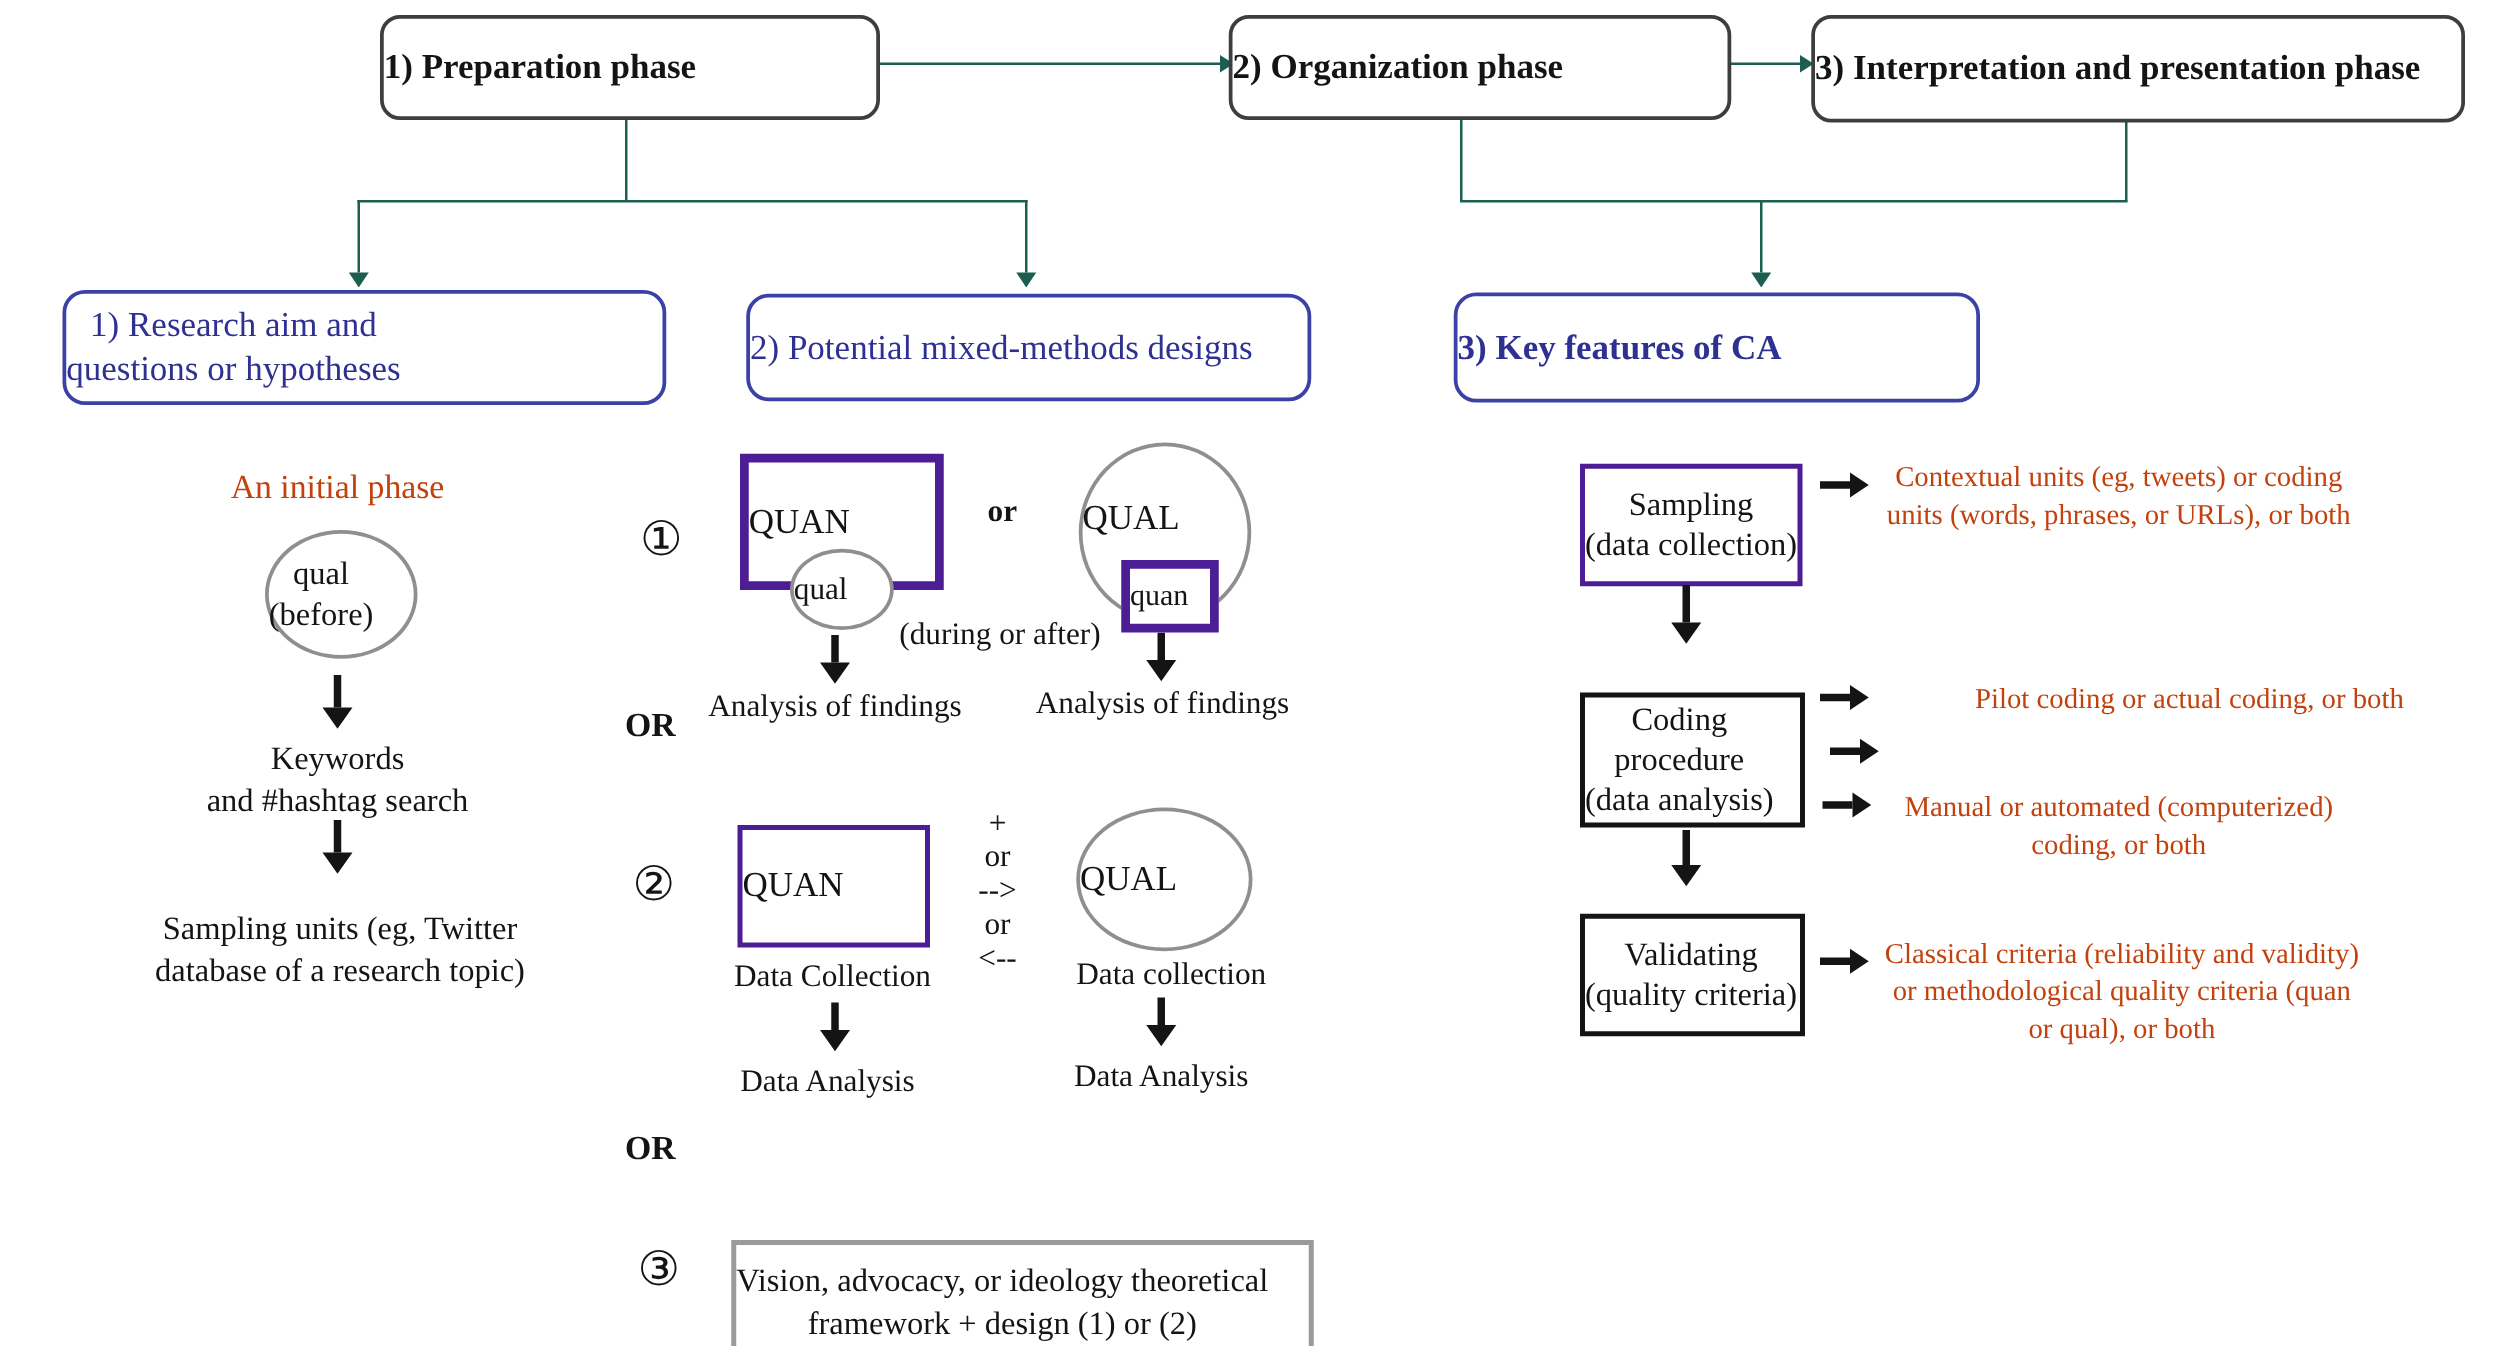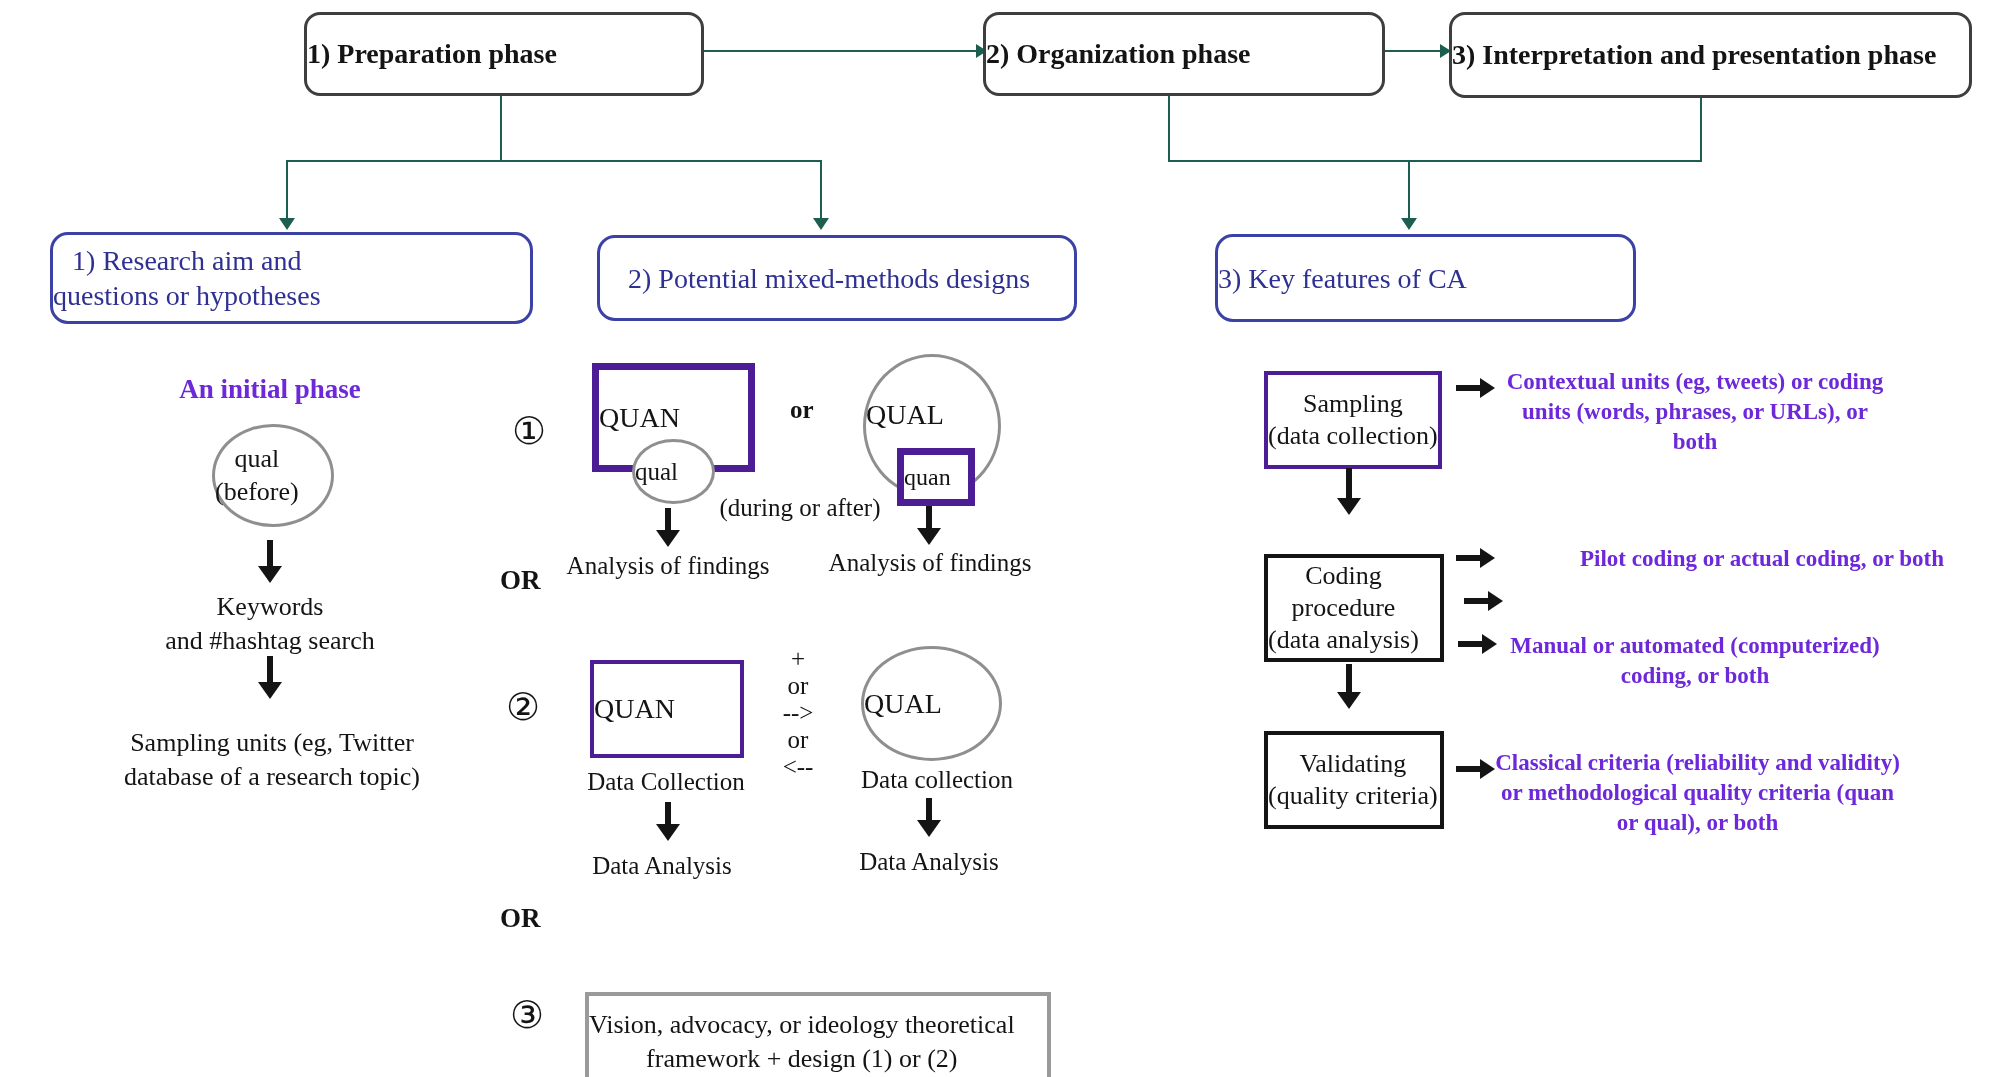--- a/index.html
+++ b/index.html
@@ -8,21 +8,21 @@
   .abs{position:absolute;}
   .ctr{display:flex;align-items:center;justify-content:flex-start;text-align:center;}
   .phase-box{background:#fff;border:3px solid #3e3e3e;border-radius:16px;
              font-weight:bold;font-size:28px;}
   .blue-box{background:#fff;border:3px solid #3b41a5;border-radius:18px;
             color:#2e3192;font-size:28px;line-height:1.25;}
   .graybox{background:#fff;border:7px solid #4c1d95;}
   .thickgray{border-width:4px;}
   .blackbox{background:#fff;border:4px solid #141414;}
   .oval{background:#fff;border:3px solid #8f8f8f;border-radius:50%;}
-  .blue-txt{color:#6d28d9;font-weight:bold;}
+  .blue-txt{color:#c2410c;}
   .txt{text-align:center;}
   .nowrap{white-space:nowrap;}
   .gline-h{position:absolute;height:2px;background:#1c5e4f;}
   .gline-v{position:absolute;width:2px;background:#1c5e4f;}
   .garrow-down{position:absolute;width:0;height:0;border-left:8px solid transparent;
                border-right:8px solid transparent;border-top:12px solid #1c5e4f;}
   .garrow-right{position:absolute;width:0;height:0;border-top:7px solid transparent;
                 border-bottom:7px solid transparent;border-left:11px solid #1c5e4f;}
   .barrow{position:absolute;display:flex;flex-direction:column;align-items:center;width:26px;}
   .barrow .shaft{width:6px;background:#141414;}
@@ -67,24 +67,24 @@
   <div class="abs ctr phase-box" style="left:1449px;top:12px;width:517px;height:80px;">
     <span>3) Interpretation and presentation phase</span>
   </div>
 
   <div class="abs ctr blue-box" style="left:50px;top:232px;width:477px;height:86px;">
     <div>
       <span class="line">1) Research aim and</span>
       <span class="line">questions or hypotheses</span>
     </div>
   </div>
-  <div class="abs ctr blue-box" style="left:597px;top:235px;width:446px;height:80px;padding-left:28px;">
+  <div class="abs ctr blue-box" style="left:597px;top:235px;width:446px;height:80px;">
     <span>2) Potential mixed-methods designs</span>
   </div>
-  <div class="abs ctr blue-box" style="left:1215px;top:234px;width:415px;height:82px;">
+  <div class="abs ctr blue-box" style="left:1163px;top:234px;width:415px;height:82px;font-weight:bold;">
     <span>3) Key features of CA</span>
   </div>
 
   <div class="abs txt blue-txt" style="left:120px;top:374px;width:300px;font-size:27px;">An initial phase</div>
 
   <div class="abs ctr oval" style="left:212px;top:424px;width:116px;height:97px;font-size:26px;line-height:1.25;">
     <div>
       <span class="line">qual</span>
       <span class="line">(before)</span>
     </div>

